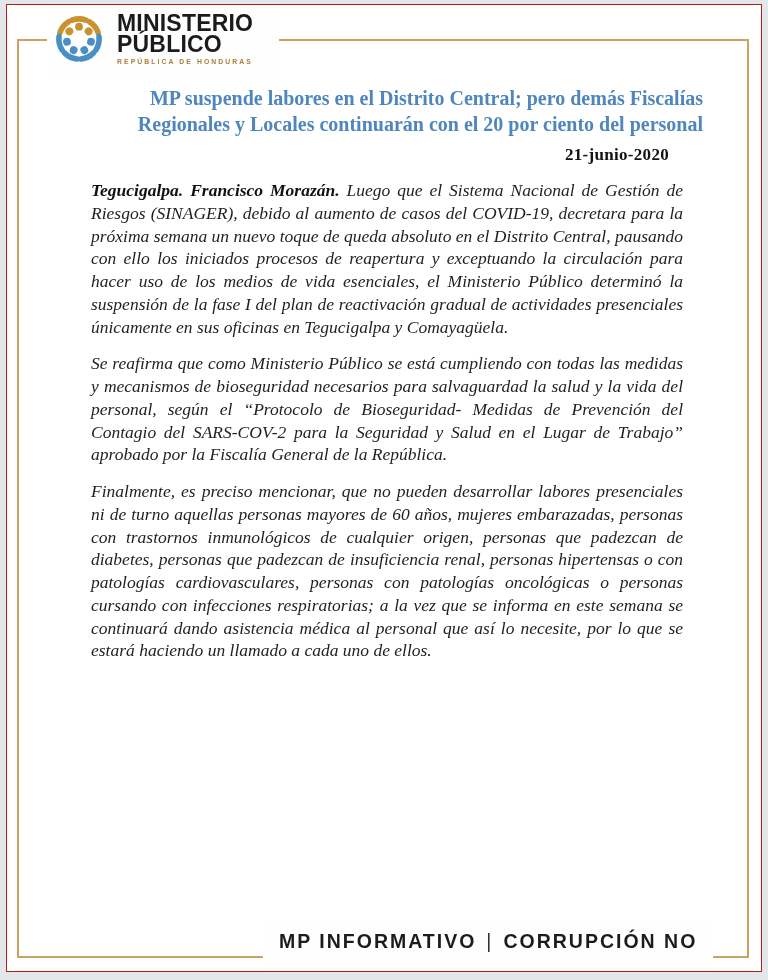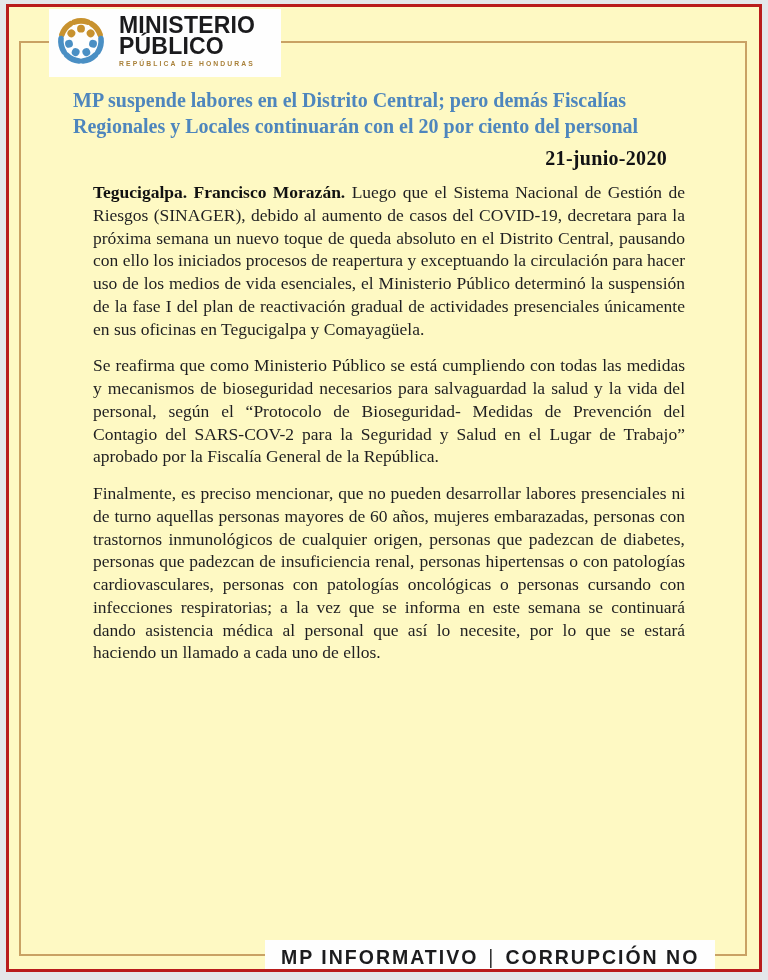--- a/index.html
+++ b/index.html
@@ -6,22 +6,22 @@
   body{
     width:768px;height:980px;
     background:#e4e7ea;
     position:relative;
     font-family:"Liberation Serif", serif;
     overflow:hidden;
   }
   .page{
     position:absolute;
     left:6px;top:4px;right:6px;bottom:8px;
-    background:#fef9c3;
-    border:3px solid #b91c1c;
+    background:#ffffff;
+    border:1px solid #b91c1c;
     box-sizing:border-box;
   }
   .gold-frame{
     position:absolute;
     left:10px;top:34px;right:12px;bottom:13px;
     border:2px solid #c9a264;
     z-index:1;
   }
   
   .logo-block{
@@ -50,54 +50,55 @@
     letter-spacing:2.1px;
     color:#a9813a;
     margin-top:3px;
   }
   
   .title{
     position:absolute;
     top:80px;left:64px;width:632px;
     z-index:2;
     margin:0;
-    text-align:left;
+    text-align:right;
     font-size:20px;
     line-height:1.32;
     font-weight:bold;
     color:#4e86bd;
   }
   .date{
     position:absolute;
     top:140px;right:92px;
     z-index:2;
-    font-size:20px;
+    font-size:17px;
     font-weight:bold;
     color:#121214;
     letter-spacing:0.3px;
   }
   
   .body-text{
     position:absolute;
     top:174px;left:84px;width:592px;
     z-index:2;
     font-size:17.5px;
     line-height:1.3;
     text-align:justify;
     color:#1f1f21;
+    font-style:italic;
   }
   .body-text p{margin:0 0 14px 0;}
   .body-text strong{color:#111;}
   
   .footer{
     position:absolute;
     left:256px;bottom:0px;
     z-index:2;
     background:#fefefe;
-    padding:6px 16px 0 16px;
+    padding:6px 16px 18px 16px;
     font-family:"Liberation Sans", sans-serif;
     font-weight:bold;
     font-size:19.5px;
     letter-spacing:2px;
     color:#1c1c1e;
     white-space:nowrap;
   }
   .footer .sep{
     padding:0 10px;
     font-weight:normal;

